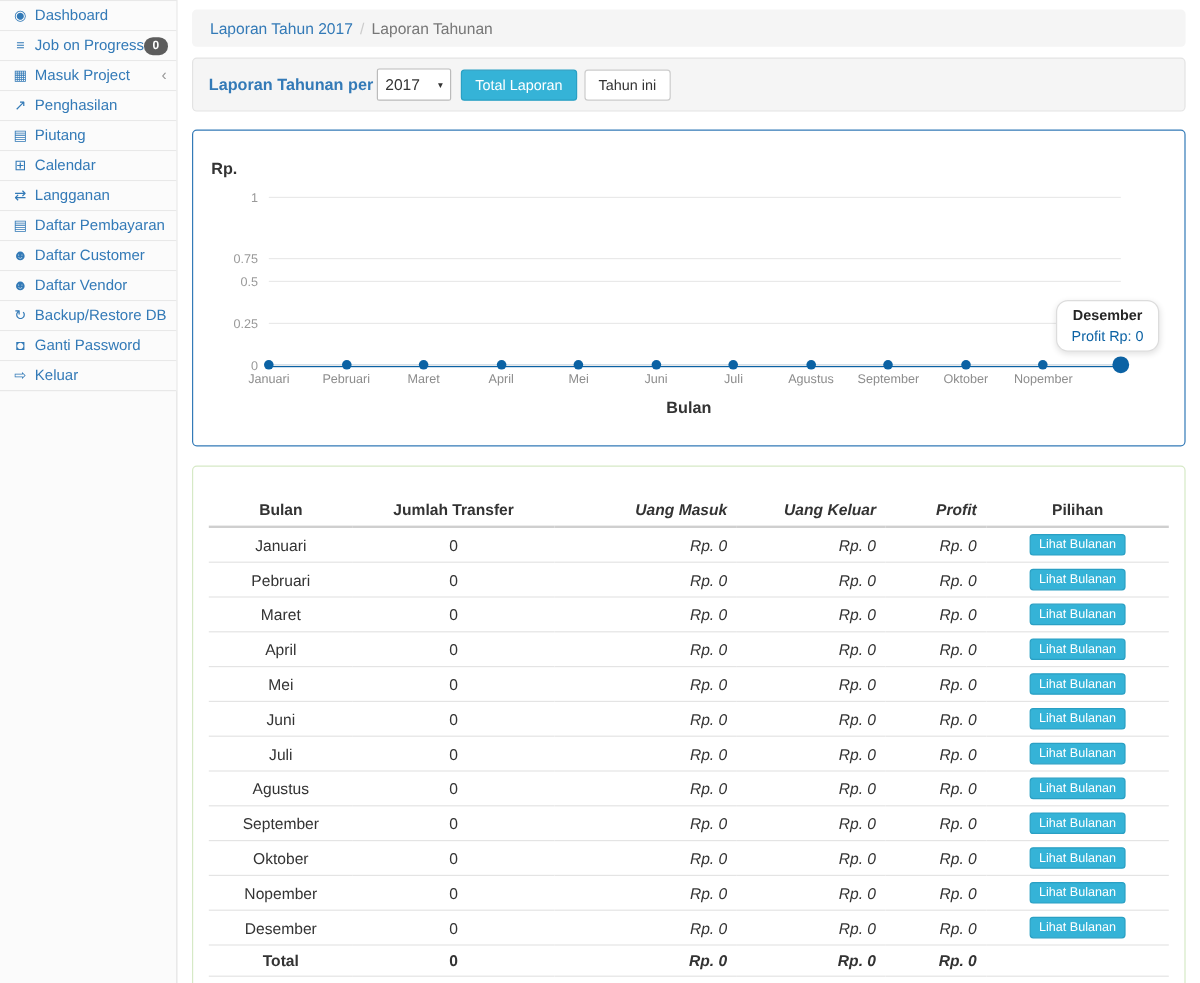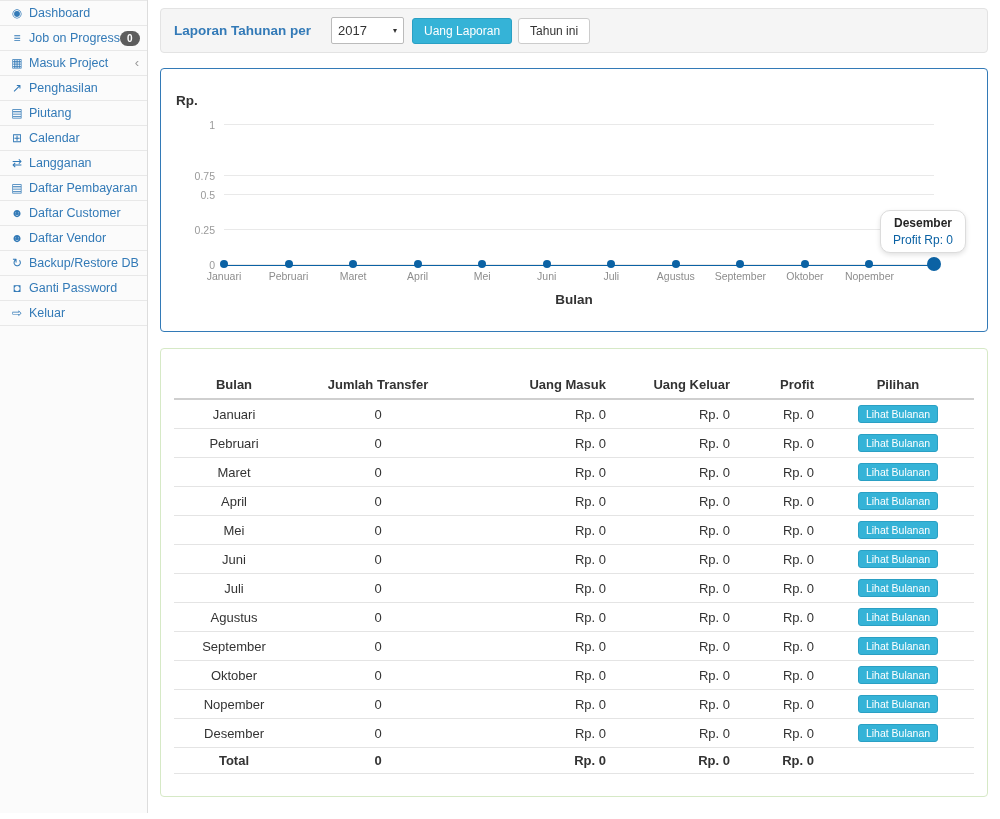--- a/index.html
+++ b/index.html
@@ -25,24 +25,24 @@
   .badge { margin-left:auto; background:#5d5d5d; color:#fff; border-radius:10px; font-size:10px; font-weight:bold; padding:2px 7px; line-height:11px; }
   .chev { margin-left:auto; color:#999; font-size:13px; line-height:12px; }
 
   
   .main { flex:1 1 auto; padding:8px 12px 0 12px; background:#fff; }
   .breadcrumb { background:#f5f5f5; border-radius:4px; padding:8px 15px; color:#777; margin-bottom:9px; font-size:13px; }
   .breadcrumb a { color:#337ab7; text-decoration:none; cursor:pointer; }
   .breadcrumb .sep { color:#ccc; margin:0 6px; }
 
   .well { background:#f5f5f5; border:1px solid #e3e3e3; border-radius:4px; padding:8px 13px; margin-bottom:15px; display:flex; align-items:center; }
-  .well-label { color:#337ab7; font-weight:bold; font-size:13.5px; margin-right:20px; }
+  .well-label { color:#337ab7; font-weight:bold; font-size:13.5px; margin-right:3px; }
   .select {
     display:inline-flex; align-items:center; justify-content:space-between;
-    width:73px; height:27px; background:#fff; border:1px solid #bbb; border-radius:2px;
+    width:62px; height:27px; background:#fff; border:1px solid #bbb; border-radius:2px;
     padding:0 6px; font-size:13px; color:#333; cursor:pointer; margin-right:8px;
   }
   .select .caret { font-size:8px; color:#333; }
   .btn { display:inline-block; border-radius:3px; font-size:12px; padding:5px 11px; border:1px solid transparent; cursor:pointer; font-family:"Liberation Sans",sans-serif; }
   .btn-info { background:#35b3d7; border-color:#2aa0c4; color:#fff; }
   .btn-default { background:#fff; border-color:#ccc; color:#333; margin-left:6px; }
   .btn-xs { font-size:10.5px; padding:2px 7px; }
 
   
   .panel { border:1px solid #ddd; border-radius:4px; background:#fff; margin-bottom:16px; }
@@ -71,21 +71,21 @@
   }
   .hover-tip .tt-label { font-weight:bold; color:#262626; font-size:12px; }
   .hover-tip .tt-value { color:#0b62a4; font-size:12px; margin-top:3px; white-space:nowrap; }
 
   
   table { width:100%; border-collapse:collapse; font-size:13px; }
   th { font-weight:bold; color:#333; padding:6px 8px; border-bottom:2px solid #cfcfcf; }
   td { padding:5px 8px; border-bottom:1px solid #e4e4e4; color:#333; }
   tr.total-row td { font-weight:bold; }
   .ta-c { text-align:center; }
-  .ta-r { text-align:right; }
+  .ta-r { text-align:right;font-style:italic; }
 </style>
 </head>
 <body>
 
 <div class="layout">
 
   <aside class="sidebar">
     <nav class="menu" id="menu-items">
         <div class="menu-item">
           <span class="ic">◉</span>
@@ -139,28 +139,31 @@
         </div>
         <div class="menu-item">
           <span class="ic">⇨</span>
           <span class="lbl">Keluar</span>
         </div>
       </nav>
   </aside>
 
   <main class="main">
 
+    <div class="breadcrumb">
+      <a>Laporan Tahun 2017</a><span class="sep">/</span><span>Laporan Tahunan</span>
+    </div>
 
     <div class="well">
       <span class="well-label">Laporan Tahunan per</span>
       <span class="select">
         <span>2017</span>
         <span class="caret">▾</span>
       </span>
-      <button class="btn btn-info">Uang Laporan</button>
+      <button class="btn btn-info">Total Laporan</button>
       <button class="btn btn-default">Tahun ini</button>
     </div>
 
     <section class="panel panel-primary">
       <div class="panel-body">
         <div class="chart-wrap">
           <span class="y-axis-label">Rp.</span>
           <div class="plot" id="plot">
             <div class="dataline"></div>
           <div class="gridline" style="top: 0%;">

